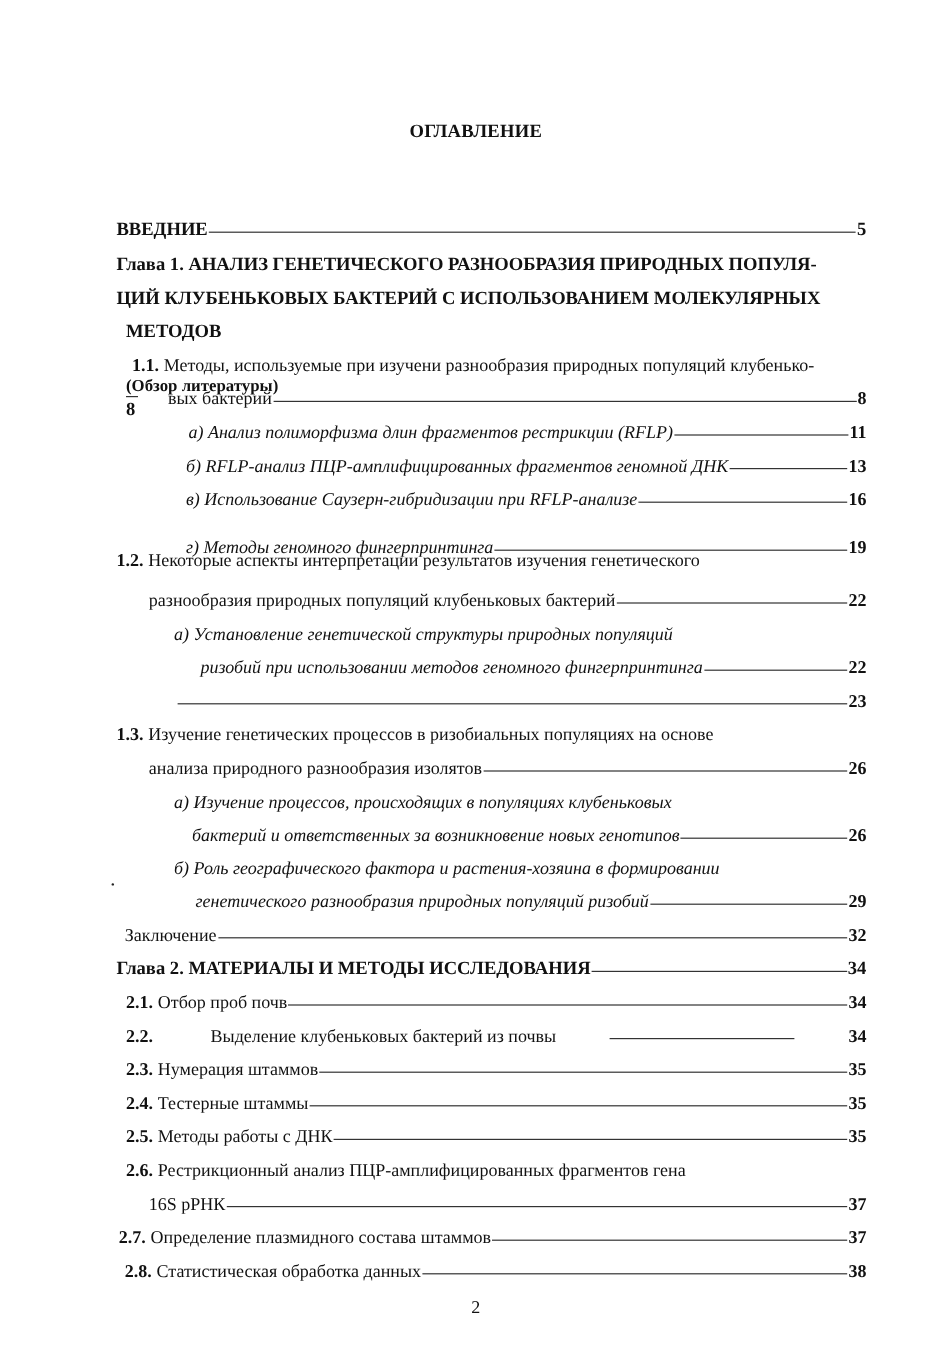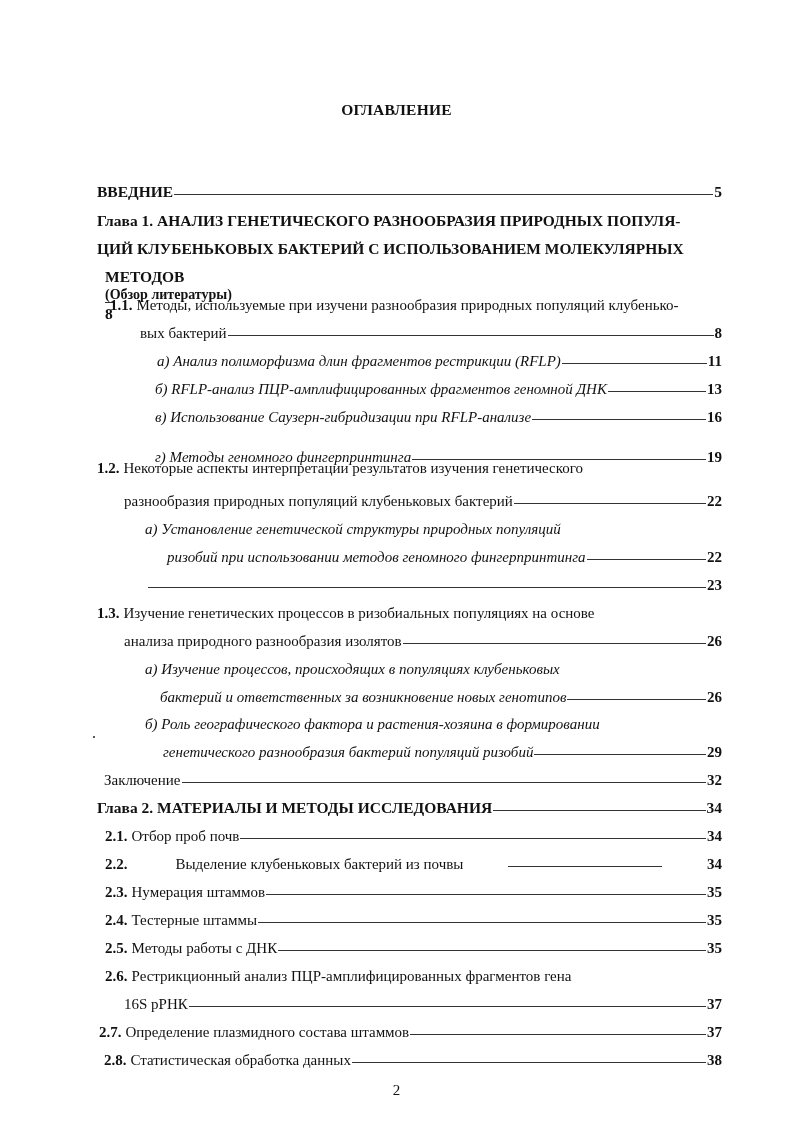--- a/index.html
+++ b/index.html
@@ -9,21 +9,21 @@
     .title { position: absolute; top: 101px; left: 0; width: 793px; text-align: center;
       font-weight: bold; font-size: 15.5px; letter-spacing: 0.2px; }
     .toc { position: absolute; left: 0; top: 0; width: 793px; }
     .line { position: absolute; display: flex; align-items: baseline; font-size: 15px; line-height: 18px; white-space: nowrap; }
     .line .txt { flex: 0 0 auto; }
     .line .fill { flex: 1 1 auto; border-bottom: 1px solid #333; margin: 0 1px; transform: translateY(-2px); min-width: 10px; }
     .line .pg { flex: 0 0 auto; font-weight: bold; }
     .num { font-weight: bold; }
     .i { font-style: italic; }
     .chap { font-weight: bold; font-size: 15.5px; justify-content: center; }
-    .chap .small { font-size: 14px; }
+    .chap .small { font-size: 14px; margin-top: 28px; }
     .footer { position: absolute; top: 1082px; left: 0; width: 793px; text-align: center; font-size: 15px; }
     .dot { position: absolute; left: 93px; top: 736px; width: 2px; height: 2px; background: #222; border-radius: 1px; }
   </style>
 </head>
 <body>
 
 <div class="page">
   <div class="title">ОГЛАВЛЕНИЕ</div>
 
   <div class="toc">
@@ -116,21 +116,21 @@
     </div>
     <div class="line i" style="left:160px; width:562px; top:688px;">
       <span class="txt">бактерий и ответственных за возникновение новых генотипов</span>
       <span class="fill"></span>
       <span class="pg" style="font-style:normal;">26</span>
     </div>
     <div class="line i" style="left:145px; top:715px;">
       <span class="txt">б)  Роль географического фактора и растения-хозяина в формировании</span>
     </div>
     <div class="line i" style="left:163px; width:559px; top:743px;">
-      <span class="txt">генетического разнообразия бактерий популяций ризобий</span>
+      <span class="txt">генетического разнообразия природных популяций ризобий</span>
       <span class="fill"></span>
       <span class="pg" style="font-style:normal;">29</span>
     </div>
 
     <div class="line" style="left:104px; width:618px; top:771px;">
       <span class="txt">Заключение</span>
       <span class="fill"></span>
       <span class="pg">32</span>
     </div>
 

